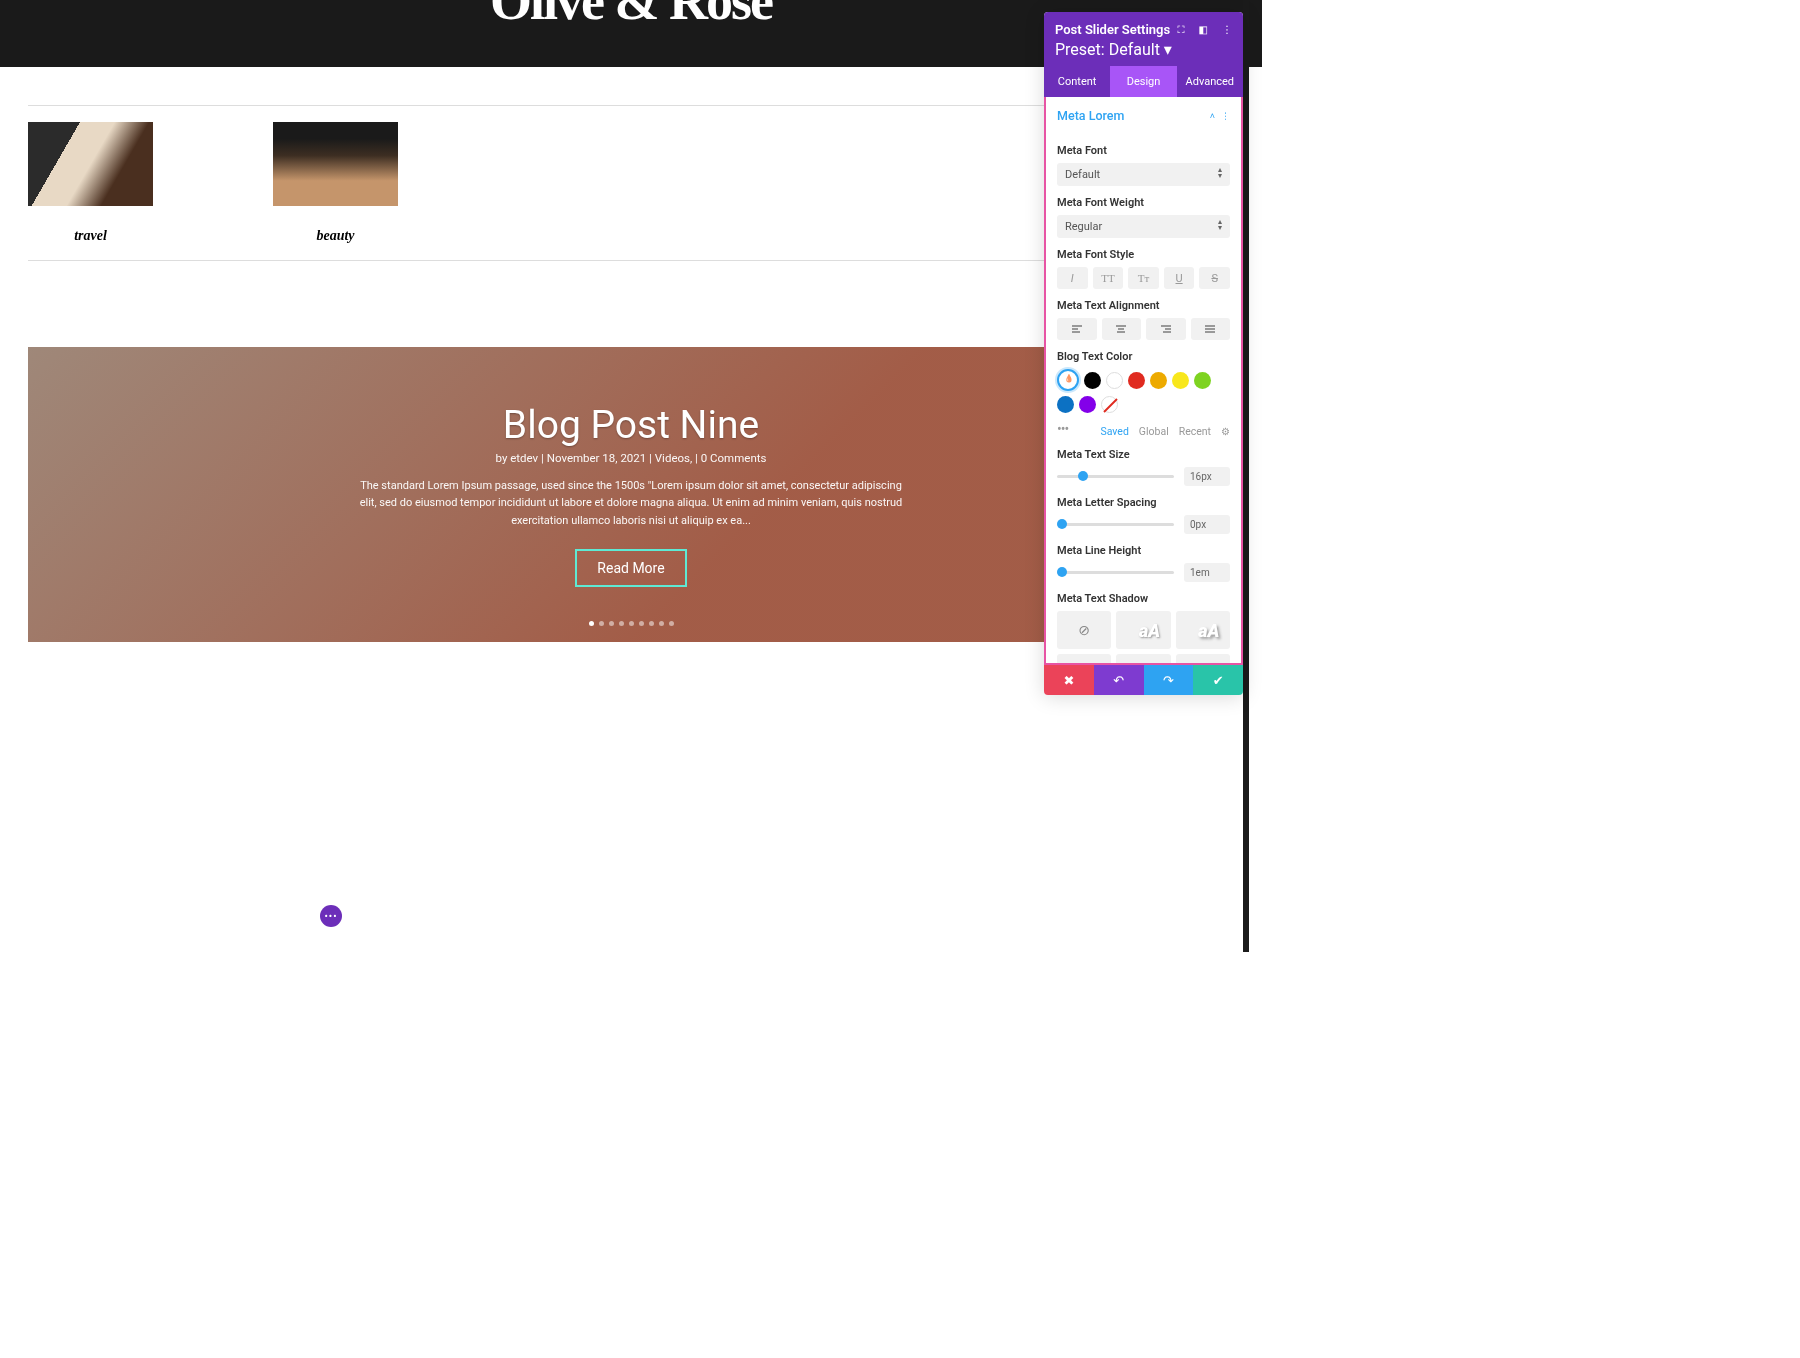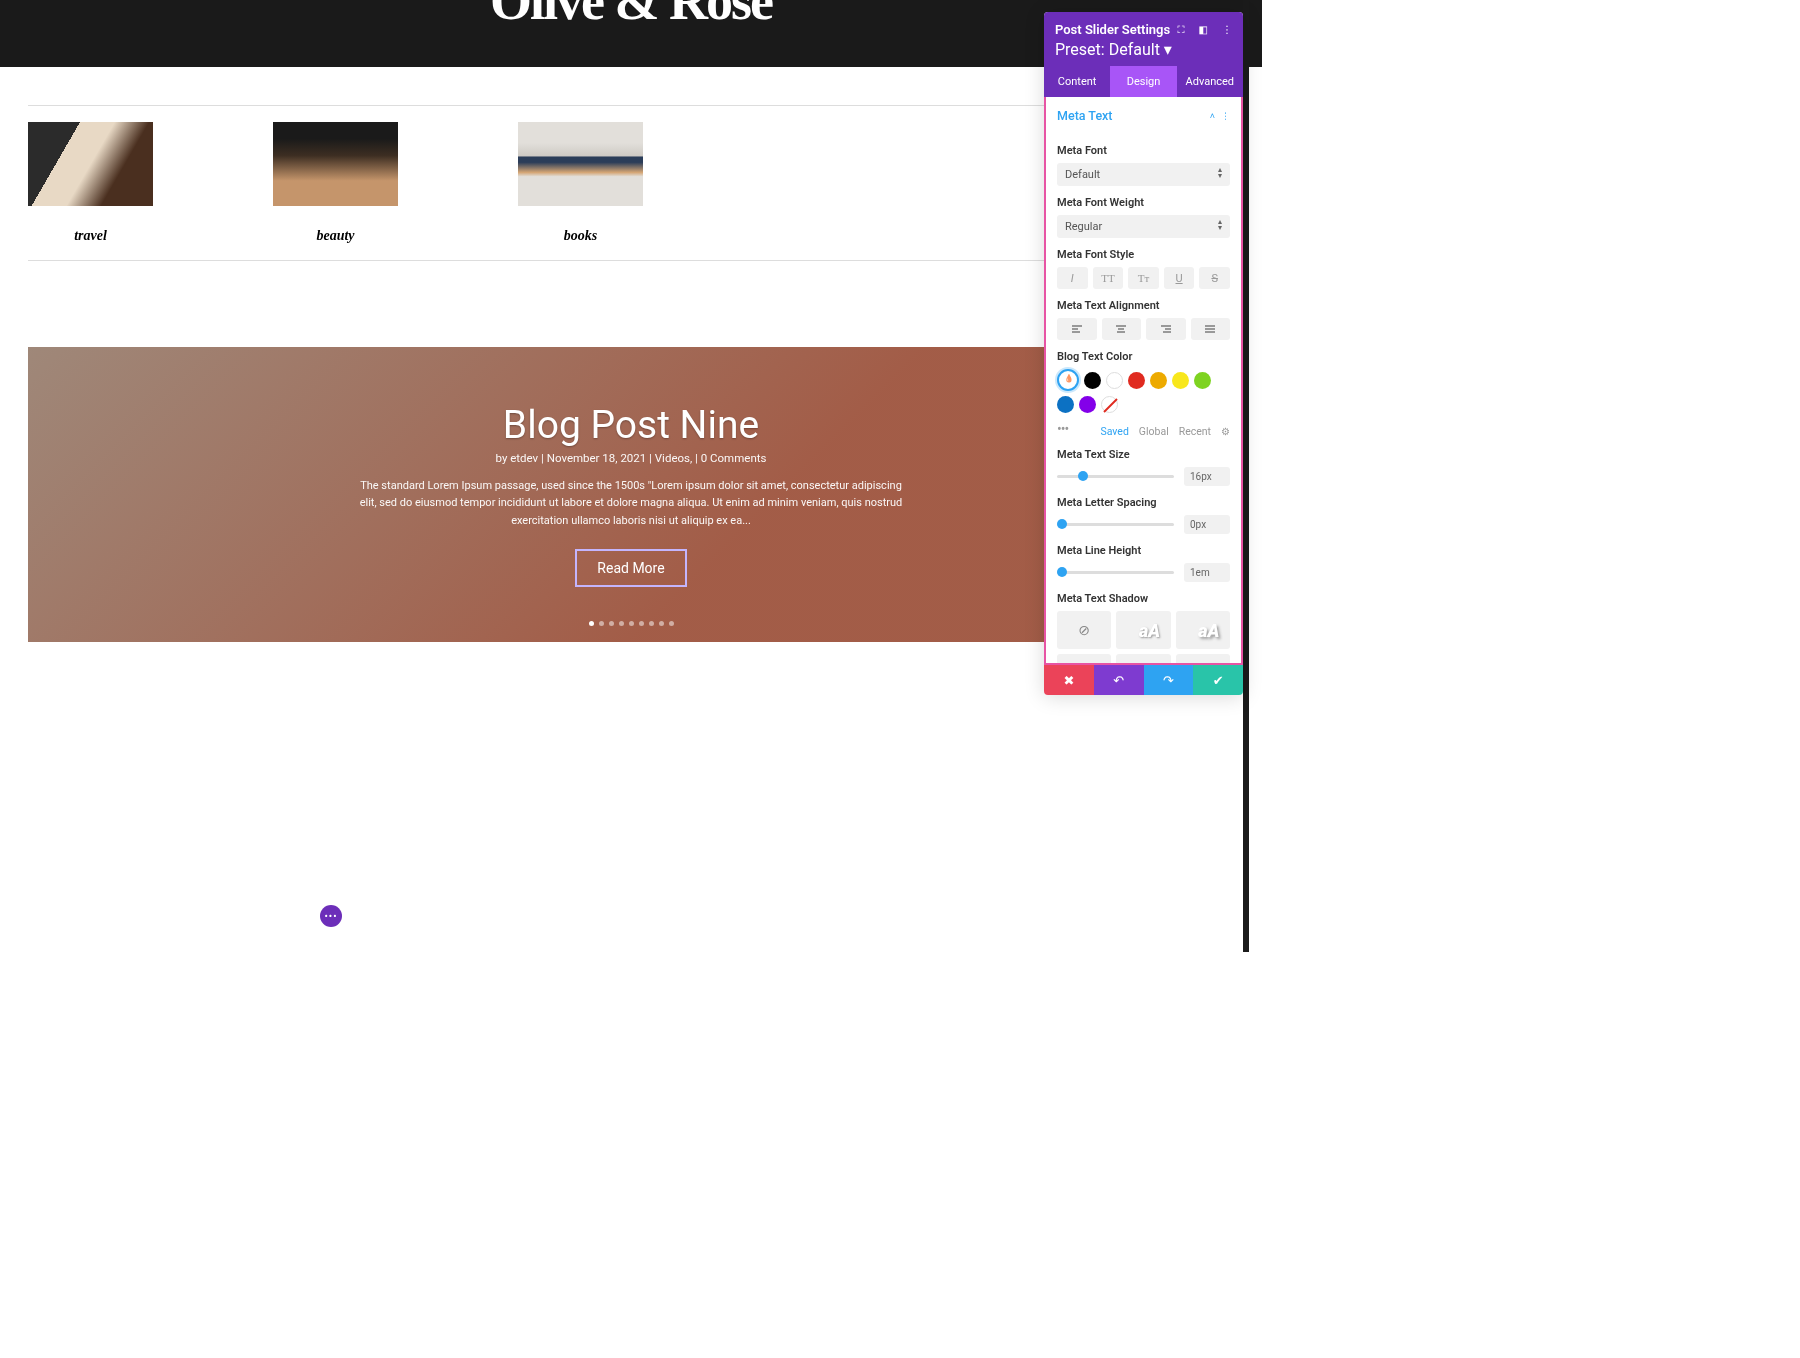--- a/index.html
+++ b/index.html
@@ -18,21 +18,21 @@
 .cat-label { font-style: italic; font-family: Georgia, serif; font-size: 14px; font-weight: 700; margin-top: 22px; display: block; }
 .cat-divider2 { border: none; border-top: 1px solid #ddd; margin: 0; }
 
 
 .slider { margin: 78px 28px 0; height: 295px; background: #b0614c; position: relative; display: flex; align-items: center; justify-content: center; color: #fff; text-align: center; }
 .slider-overlay { position: absolute; inset: 0; background: linear-gradient(135deg, #9d8c7e 0%, #a15c47 60%); opacity: 0.9; }
 .slider-content { position: relative; z-index: 2; max-width: 560px; }
 .post-title { font-size: 39px; font-weight: 400; text-shadow: 0 1px 2px rgba(0,0,0,0.3); line-height: 1.2; margin-bottom: 2px; }
 .post-meta { font-size: 11.5px; opacity: 0.95; }
 .post-excerpt { font-size: 11px; margin-top: 12px; line-height: 1.6; opacity: 0.95; }
-.read-more { display: inline-block; margin-top: 20px; padding: 9px 20px; border: 2px solid #c4b5fd; font-size: 14px; cursor: pointer; }
+.read-more { display: inline-block; margin-top: 20px; padding: 9px 20px; border: 2px solid #5eead4; font-size: 14px; cursor: pointer; }
 .slider-dots { position: absolute; bottom: 16px; left: 0; right: 0; display: flex; gap: 5px; justify-content: center; z-index: 2; }
 .dot { width: 5px; height: 5px; border-radius: 50%; background: rgba(255,255,255,0.5); }
 .dot.active { background: #fff; }
 
 .fab { position: absolute; left: 320px; bottom: 25px; width: 22px; height: 22px; border-radius: 50%; background: #6c2eb9; display: flex; align-items: center; justify-content: center; color: #fff; font-size: 10px; letter-spacing: 1px; }
 
 
 .panel { position: absolute; top: 12px; right: 19px; width: 199px; background: #fff; box-shadow: 0 2px 20px rgba(0,0,0,0.15); border-radius: 4px; overflow: hidden; }
 .panel-header { background: #6c2eb9; color: #fff; padding: 10px 11px 7px; }
 .panel-title-row { display: flex; align-items: center; justify-content: space-between; }
@@ -108,24 +108,20 @@
 <div class="cat-wrap">
   <hr class="cat-divider">
   <div class="categories">
     <div class="cat-item">
       <div class="cat-img ci-travel"></div>
       <span class="cat-label">travel</span>
     </div>
     <div class="cat-item">
       <div class="cat-img ci-beauty"></div>
       <span class="cat-label">beauty</span>
-    </div>
-    <div class="cat-item">
-      <div class="cat-img ci-books"></div>
-      <span class="cat-label">books</span>
     </div>
   </div>
   <hr class="cat-divider2">
 </div>
 
 <div class="slider">
   <div class="slider-overlay"></div>
   <div class="slider-content">
     <h2 class="post-title">Blog Post Nine</h2>
     <div class="post-meta">by etdev | November 18, 2021 | Videos, | 0 Comments</div>
@@ -163,21 +159,21 @@
   </div>
 
   <div class="tabs">
     <div class="tab">Content</div>
     <div class="tab active">Design</div>
     <div class="tab">Advanced</div>
   </div>
 
   <div class="panel-body">
     <div class="sec-header">
-      <span>Meta Text</span>
+      <span>Meta Lorem</span>
       <span class="sec-hdr-icons">
           <span>˄</span>
           <span>⋮</span>
         </span>
     </div>
 
     <span class="field-label">Meta Font</span>
     <div class="dropdown"><span>Default</span><span class="up-down">▴<br>▾</span></div>
 
     <span class="field-label">Meta Font Weight</span>

